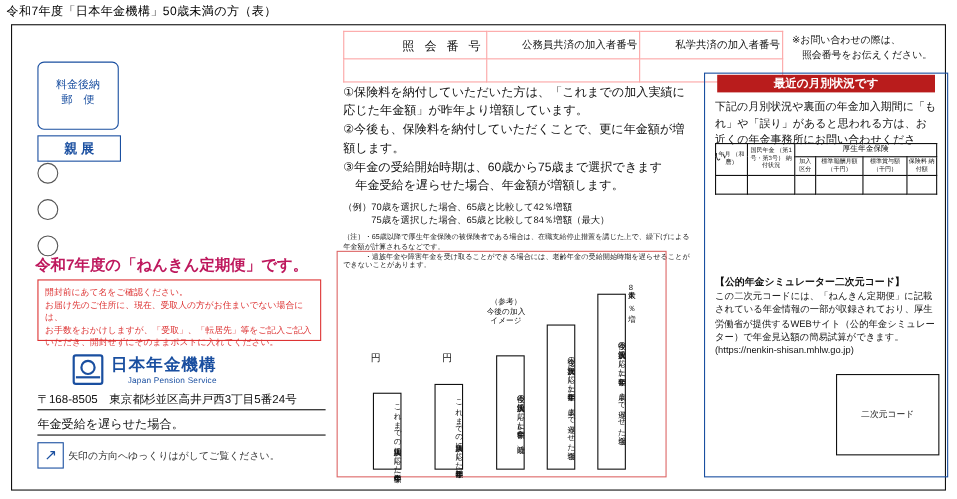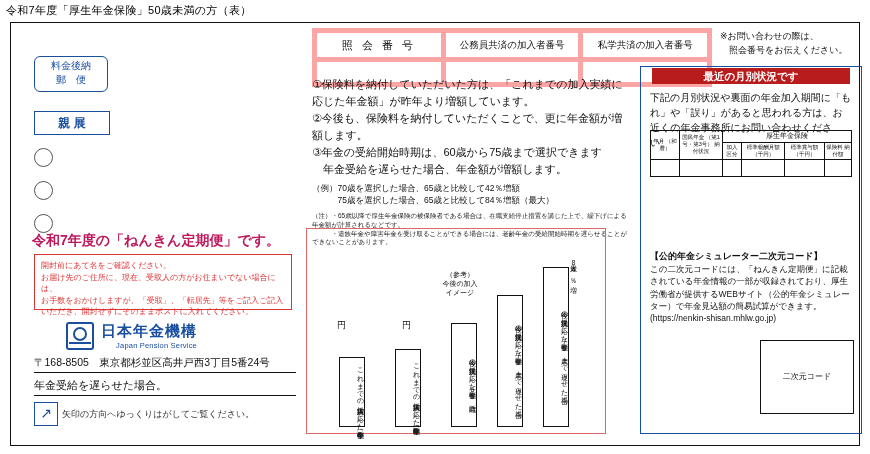--- a/index.html
+++ b/index.html
@@ -5,23 +5,23 @@
   html,body{margin:0;padding:0;background:#ffffff;}
   body{width:870px;height:454px;font-family:"Liberation Sans","DejaVu Sans",sans-serif;color:#111;overflow:hidden;}
   #page{position:relative;width:870px;height:454px;}
 
   .ttl{position:absolute;left:6px;top:3px;font-size:11px;letter-spacing:.3px;color:#000;}
 
   .sheet{position:absolute;left:10px;top:22px;width:850px;height:424px;border:1px solid #111;box-sizing:border-box;}
 
   
   .lcol{position:absolute;left:12px;top:26px;width:290px;height:420px;}
-  .stamp{position:absolute;left:22px;top:30px;width:74px;height:36px;border:1px solid #1a4fa0;border-radius:6px;color:#1a4fa0;
-        font-size:10px;line-height:1.35;text-align:center;padding-top:2px;box-sizing:border-box;}
-  .shinten{position:absolute;left:22px;top:85px;width:74px;height:22px;border:1px solid #1a4fa0;color:#1a4fa0;font-size:12px;
+  .stamp{position:absolute;left:22px;top:30px;width:74px;height:62px;border:1px solid #1a4fa0;border-radius:6px;color:#1a4fa0;
+        font-size:10px;line-height:1.35;text-align:center;padding-top:14px;box-sizing:border-box;}
+  .shinten{position:absolute;left:22px;top:97px;width:74px;height:22px;border:1px solid #1a4fa0;color:#1a4fa0;font-size:12px;
         text-align:center;line-height:22px;font-weight:bold;}
   .holes{position:absolute;left:22px;top:122px;}
   .hole{width:17px;height:17px;border:1px solid #555;border-radius:50%;margin-bottom:14px;}
 
   .bigline{position:absolute;left:20px;top:206px;width:270px;font-size:14px;font-weight:bold;color:#be185d;}
   .redbox{position:absolute;left:22px;top:228px;width:258px;height:56px;border:1px solid #d33;color:#d33;font-size:8px;
         line-height:1.45;padding:5px 6px;box-sizing:border-box;}
   .org{position:absolute;left:34px;top:296px;display:flex;align-items:center;gap:7px;padding-left:20px;}
   .orgmark{width:28px;height:28px;position:relative;}
   .orgmark .b{position:absolute;left:0;top:0;width:28px;height:28px;border:2px solid #1a4fa0;border-radius:3px;box-sizing:border-box;}
@@ -30,21 +30,21 @@
   .orgname{font-size:15px;font-weight:bold;color:#1a4fa0;letter-spacing:1px;}
   .orgname small{display:block;font-size:7.5px;font-weight:normal;letter-spacing:.2px;text-align:right;}
   .addr{position:absolute;left:22px;top:330px;width:262px;font-size:10.5px;border-bottom:1px solid #111;padding-bottom:2px;}
   .inside{position:absolute;left:22px;top:352px;width:262px;font-size:11px;border-bottom:1px solid #111;padding-bottom:2px;}
   .arrowbox{position:absolute;left:22px;top:376px;width:22px;height:22px;border:1px solid #1a4fa0;color:#1a4fa0;font-size:14px;
         text-align:center;line-height:20px;}
   .arrownote{position:absolute;left:50px;top:382px;font-size:9px;color:#333;}
 
   
   .ttab{position:absolute;left:312px;top:28px;width:400px;border-collapse:collapse;}
-  .ttab td{border:5px solid #fca5a5;font-size:10px;text-align:center;height:18px;padding:1px 2px;}
+  .ttab td{border:1px solid #fca5a5;font-size:10px;text-align:right;height:18px;padding:1px 2px;}
   .ttab .h{height:22px;font-size:11px;letter-spacing:3px;}
   .ttab .h2{font-size:9.5px;letter-spacing:0;}
   .tnote{position:absolute;left:720px;top:30px;width:140px;font-size:9px;line-height:1.5;color:#111;}
 
   
   .notes{position:absolute;left:312px;top:76px;width:320px;font-size:11px;line-height:1.55;}
   .notes .ex{font-size:8.5px;line-height:1.4;margin-top:5px;}
   .notes .fine{font-size:6.5px;line-height:1.35;margin-top:5px;color:#222;}
 
   
@@ -67,21 +67,21 @@
   .bar{position:absolute;bottom:6px;border:1px solid #111;background:#fff;width:26px;
        writing-mode:vertical-rl;text-orientation:upright;font-size:7px;text-align:center;padding-top:3px;box-sizing:border-box;line-height:1.1;}
   .chtop{position:absolute;font-size:7px;text-align:center;line-height:1.25;}
   .yen{position:absolute;font-size:9px;}
 </style>
 </head>
 <body>
 
 <div id="page">
 
-  <div class="ttl">令和7年度「厚生年金保険」50歳未満の方（表）</div>
+  <div class="ttl">令和7年度「日本年金機構」50歳未満の方（表）</div>
 
   <div class="sheet"></div>
 
   <div class="lcol">
     <div class="stamp">
       <div>料金後納</div>
       <div>郵　便</div>
     </div>
     <div class="shinten">親 展</div>
     <div class="holes">

